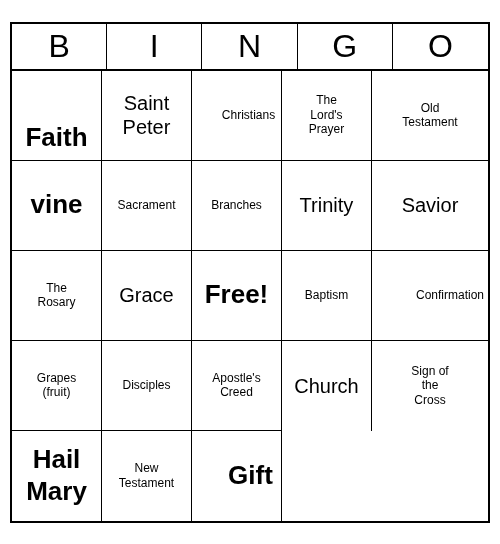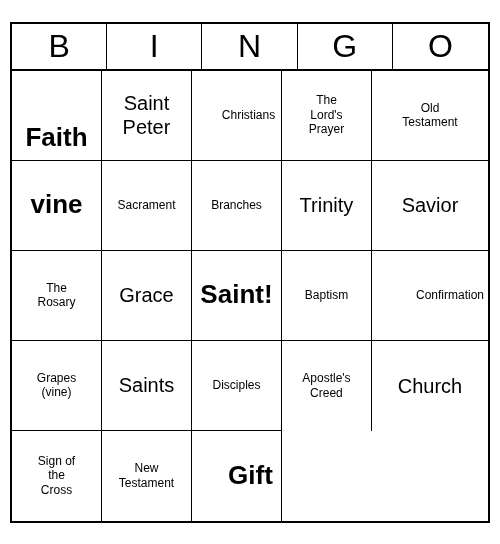--- a/index.html
+++ b/index.html
@@ -131,51 +131,52 @@
         <span class="cell-text medium" style="white-space: pre-line;">Savior</span>
       </div>
       <div class="bingo-cell">
         <span class="cell-text small" style="white-space: pre-line;">The
 Rosary</span>
       </div>
       <div class="bingo-cell">
         <span class="cell-text medium" style="white-space: pre-line;">Grace</span>
       </div>
       <div class="bingo-cell">
-        <span class="cell-text large" style="white-space: pre-line;">Saint!</span>
+        <span class="cell-text large" style="white-space: pre-line;">Free!</span>
       </div>
       <div class="bingo-cell">
         <span class="cell-text small" style="white-space: pre-line;">Baptism</span>
       </div>
       <div class="bingo-cell">
         <span class="cell-text small" style="white-space: pre-line; margin-left: 40px;">Confirmation</span>
       </div>
       <div class="bingo-cell">
         <span class="cell-text small" style="white-space: pre-line;">Grapes
-(vine)</span>
-      </div>
-      <div class="bingo-cell">
-        <span class="cell-text medium" style="white-space: pre-line;">Saints</span>
+(fruit)</span>
       </div>
       <div class="bingo-cell">
         <span class="cell-text small" style="white-space: pre-line;">Disciples</span>
       </div>
       <div class="bingo-cell">
         <span class="cell-text small" style="white-space: pre-line;">Apostle's
 Creed</span>
       </div>
       <div class="bingo-cell">
         <span class="cell-text medium" style="white-space: pre-line;">Church</span>
       </div>
       <div class="bingo-cell">
         <span class="cell-text small" style="white-space: pre-line;">Sign of
 the
 Cross</span>
       </div>
       <div class="bingo-cell">
+        <span class="cell-text large" style="white-space: pre-line;">Hail
+Mary</span>
+      </div>
+      <div class="bingo-cell">
         <span class="cell-text small" style="white-space: pre-line;">New
 Testament</span>
       </div>
       <div class="bingo-cell">
         <span class="cell-text large" style="white-space: pre-line; margin-left: 28px;">Gift</span>
       </div>
     </div>
 </div>
 
 </body></html>

